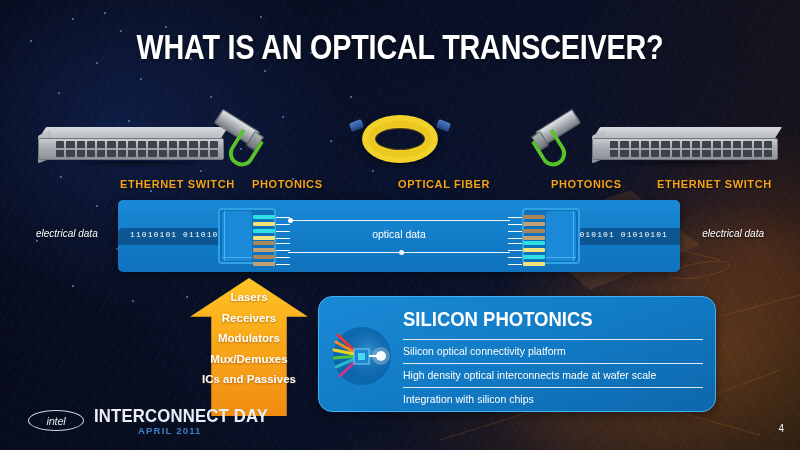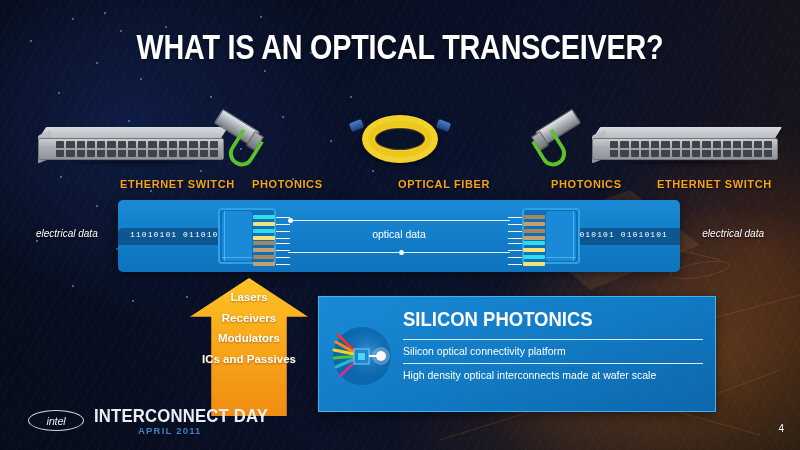--- a/index.html
+++ b/index.html
@@ -200,21 +200,21 @@
   #arrow-list li {
     list-style:none; color:#ffffff; font-size:11.5px; font-weight:bold;
     text-align:center; line-height:20.5px; white-space:nowrap;
     text-shadow:0 1px 2px rgba(120,60,0,.55);
   }
 
   
   #sp-panel {
     position:absolute; left:318px; top:296px; width:398px; height:116px;
     background:linear-gradient(160deg,#1a8ad6 0%, #1179c3 55%, #0d67ab 100%);
-    border:1px solid #3fb4f0; border-radius:0;
+    border:1px solid #3fb4f0; border-radius:14px;
     box-shadow:0 3px 12px rgba(0,0,0,.45);
     text-decoration:underline;
   }
   #sp-icon { position:absolute; left:12px; top:28px; width:62px; height:62px; }
   #sp-title {
     position:absolute; left:84px; top:10px;
     color:#ffffff; font-size:21px; font-weight:bold; letter-spacing:0px;
     font-family:"Liberation Sans Narrow","Liberation Sans", sans-serif;
     transform:scaleX(0.88); transform-origin:0 50%;
     white-space:nowrap;
@@ -467,20 +467,21 @@
           <s></s>
         </div>
     </div>
   </div>
 
   <div id="arrow"></div>
   <ul id="arrow-list">
     <li>Lasers</li>
     <li>Receivers</li>
     <li>Modulators</li>
+    <li>Mux/Demuxes</li>
     <li>ICs and Passives</li>
   </ul>
 
   <div id="sp-panel">
 
     <svg id="sp-icon" viewBox="0 0 62 62">
       <circle cx="31" cy="31" r="29" fill="#0a63a8" opacity="0.85"></circle>
       <circle cx="31" cy="31" r="29" fill="url(#spg)" opacity="0.5"></circle>
       <defs>
         <radialGradient id="spg" cx="60%" cy="45%">
@@ -501,20 +502,21 @@
       <line x1="38" y1="31" x2="48" y2="31" stroke="#ffffff" stroke-width="2"></line>
       <circle cx="50" cy="31" r="5" fill="#ffffff" opacity="0.95"></circle>
       <circle cx="50" cy="31" r="9" fill="#ffffff" opacity="0.25"></circle>
     </svg>
 
     <div id="sp-title">SILICON PHOTONICS</div>
 
     <div id="sp-bullets">
       <div>Silicon optical connectivity platform</div>
       <div>High density optical interconnects made at wafer scale</div>
+      <div>Integration with silicon chips</div>
     </div>
   </div>
 
   <div id="footer">
     <div id="intel-logo">
       <span>intel</span>
     </div>
     <div id="footer-title">INTERCONNECT DAY</div>
     <div id="footer-sub">APRIL 2011</div>
   </div>

